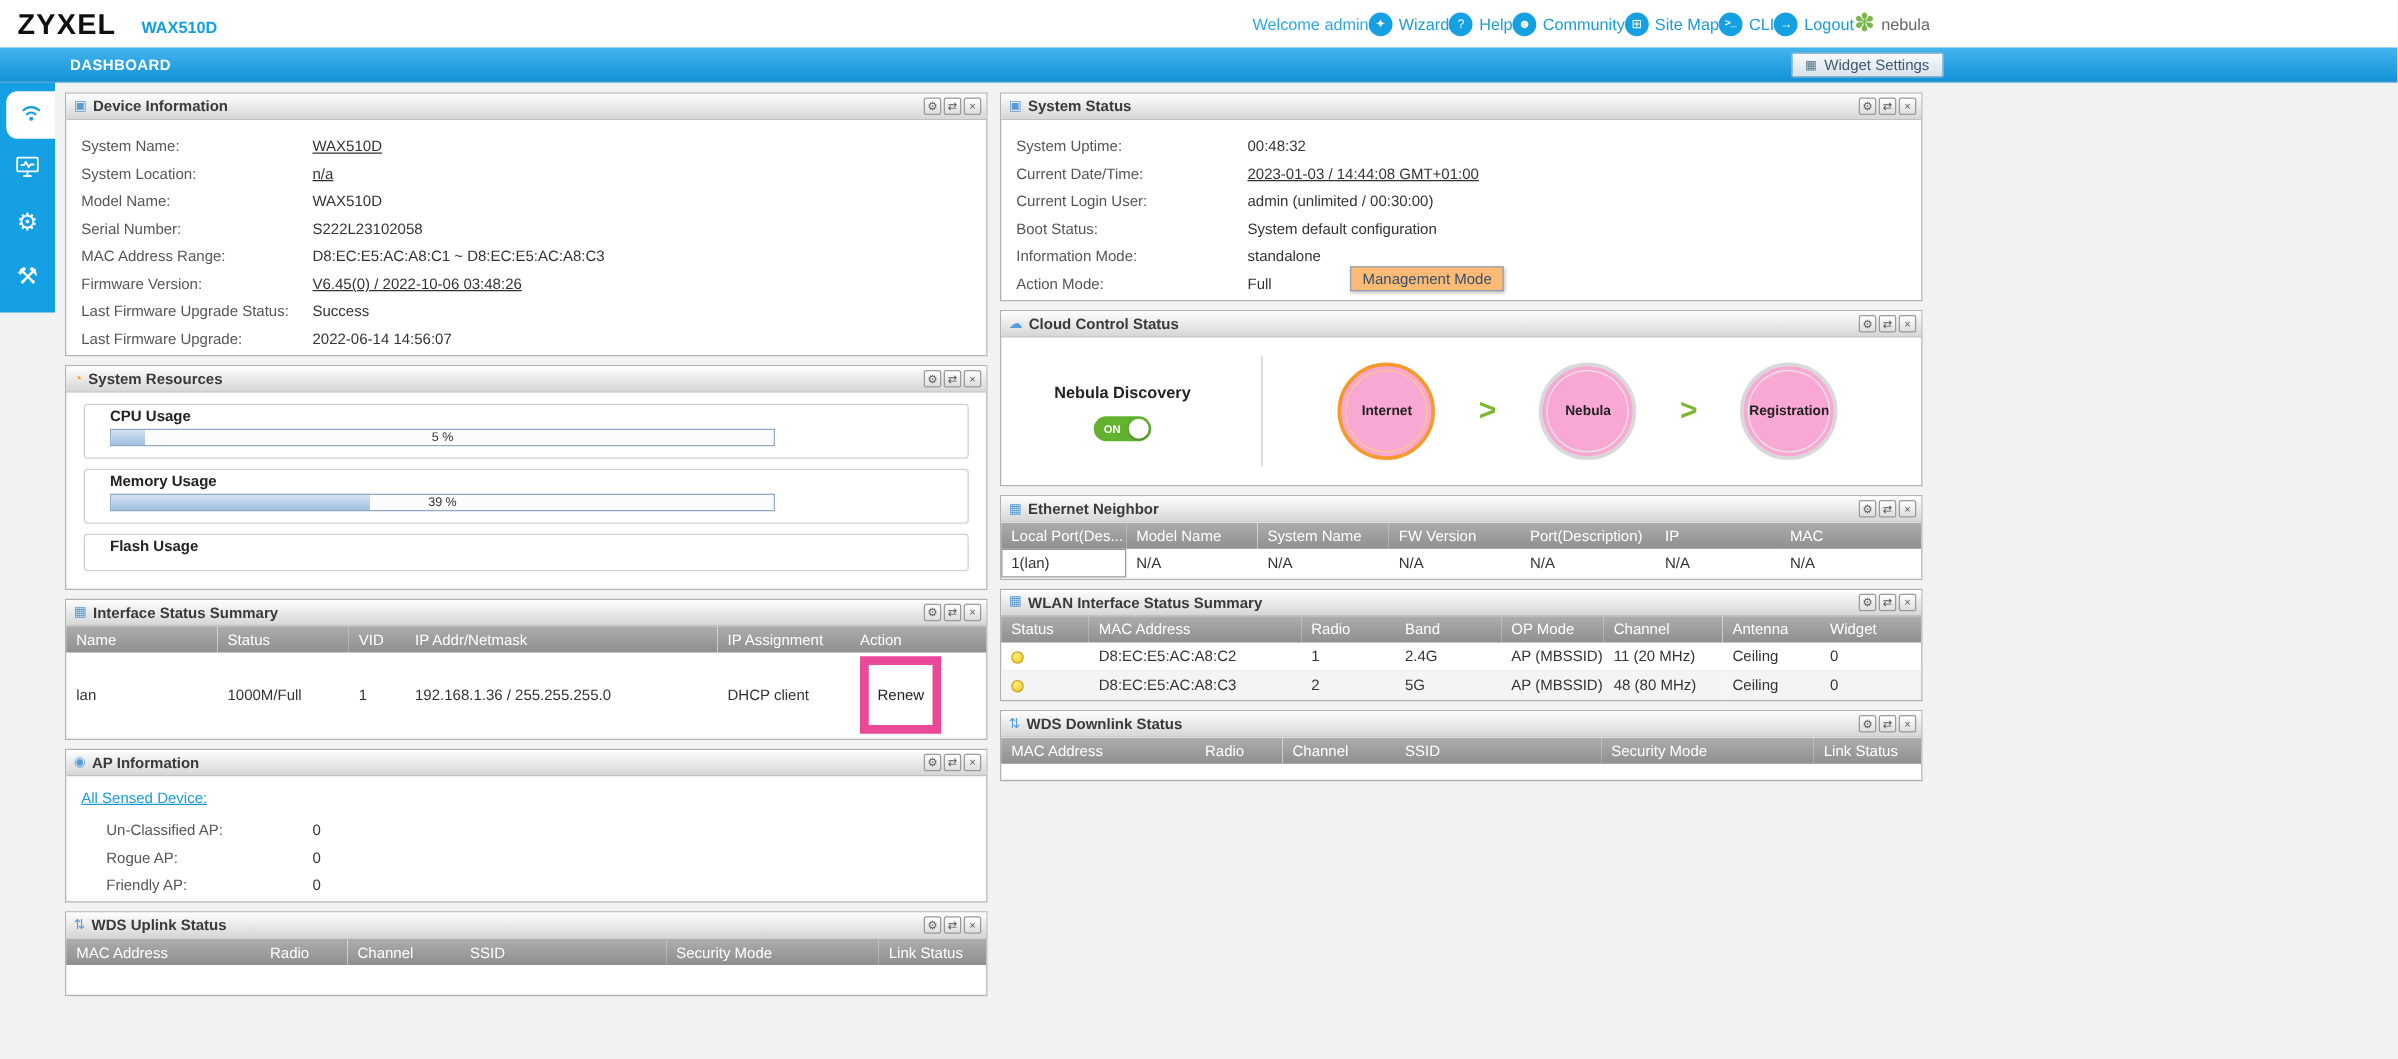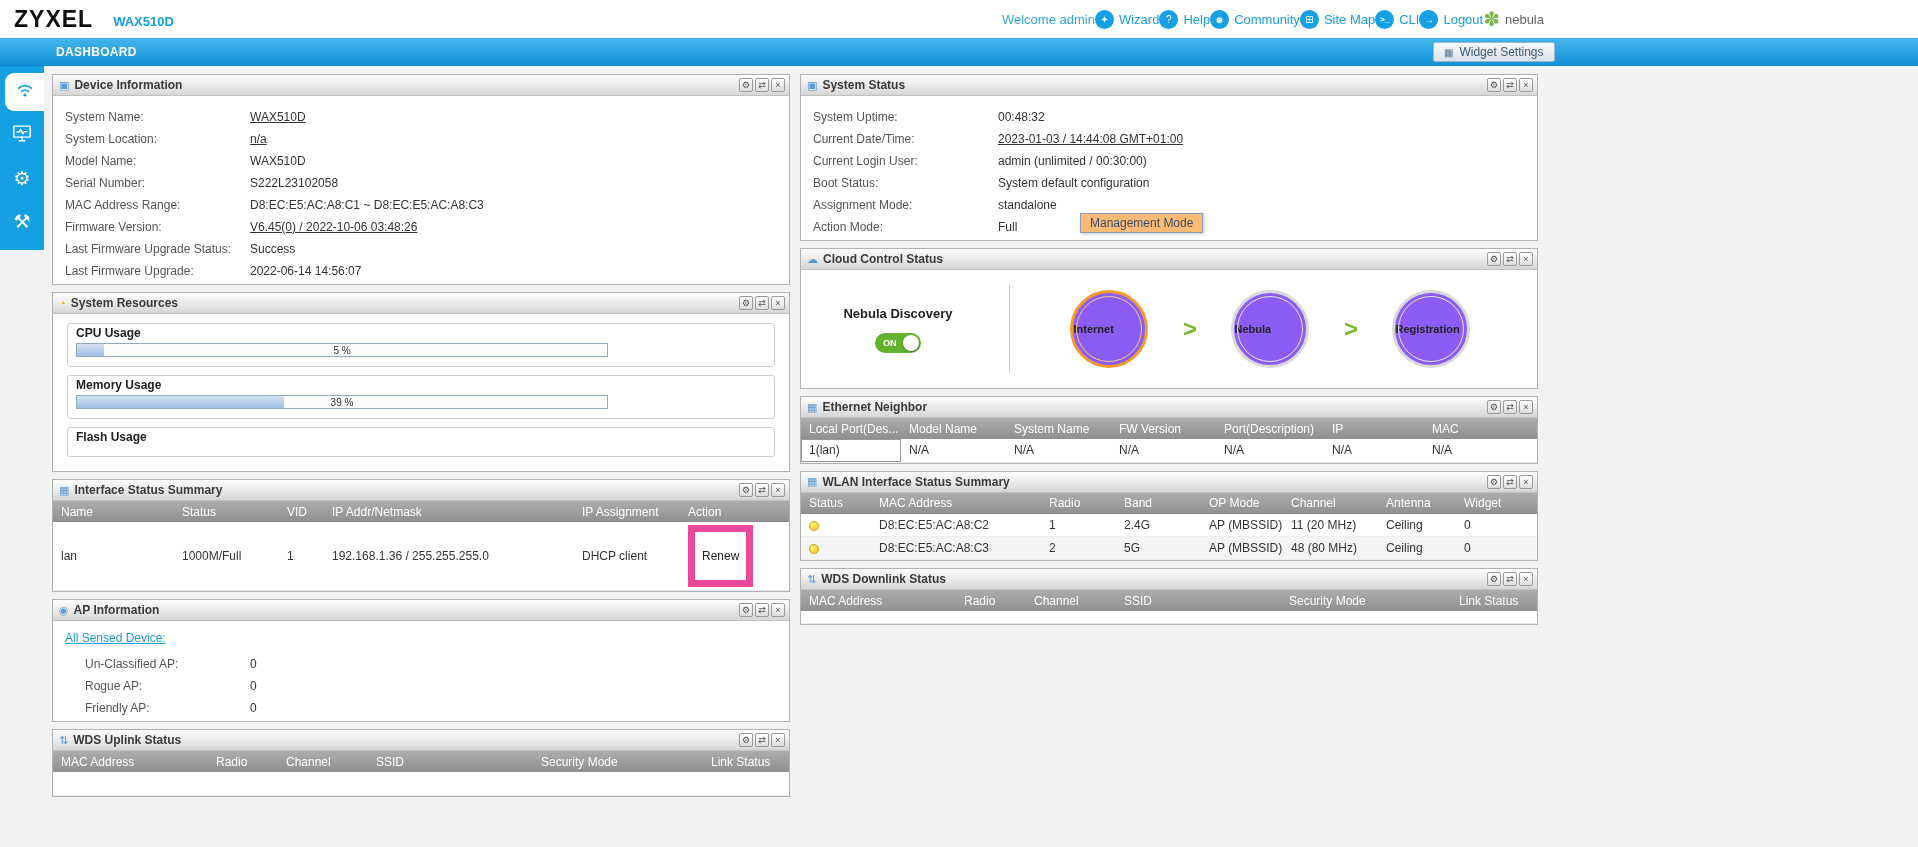--- a/index.html
+++ b/index.html
@@ -47,21 +47,21 @@
   .panel-body.tight{padding:0}
 
   .kv{display:flex;min-height:22px;align-items:flex-end;font-size:12px}
   .kv .k{width:185px;color:#555;flex:0 0 auto}
   .kv.indent .k{padding-left:20px}
   .kv .v{color:#333}
   a.link{color:#1b9cd9;text-decoration:underline;cursor:pointer}
   .link-row{min-height:22px;display:flex;align-items:center;font-size:12px}
 
   
-  .meter-box{border:1px solid #cfcfcf;border-radius:3px;padding:2px 8px 9px;margin:3px 2px 8px}
+  .meter-box{border:1px solid #cfcfcf;border-radius:3px;padding:2px 20px 9px;margin:3px 2px 8px}
   .meter-label{font-size:12px;font-weight:bold;color:#222;margin-bottom:3px}
   .meter-bar{position:relative;width:532px;height:14px;border:1px solid #94aac4;background:#fbfcfe}
   .meter-fill{height:100%;background:linear-gradient(#d5e2f2,#9fbfe2)}
   .meter-text{position:absolute;left:0;right:0;top:0;text-align:center;font-size:10px;line-height:14px;color:#333}
 
   
   table.grid{width:100%;border-collapse:collapse;font-size:12px;table-layout:fixed}
   table.grid th{background:linear-gradient(#adadad,#8f8f8f);color:#fff;font-weight:normal;text-align:left;padding:3px 8px;height:21px;white-space:nowrap;overflow:hidden}
   table.grid td{padding:3px 8px;color:#333;height:23px;border-bottom:1px solid #ededed;white-space:nowrap;overflow:hidden}
   tr.alt td{background:#f2f4f6}
@@ -73,21 +73,21 @@
 
   
   .cloud-body{display:flex;align-items:center;height:118px;padding:0 12px}
   .discovery{width:170px;text-align:center}
   .disc-label{font-size:13px;font-weight:bold;color:#222;margin-bottom:12px}
   .toggle{width:46px;height:20px;border-radius:10px;background:#63b22f;margin:0 auto;position:relative;cursor:pointer}
   .toggle-text{position:absolute;left:8px;top:5px;font-size:9px;font-weight:bold;color:#fff}
   .knob{position:absolute;right:2px;top:2px;width:16px;height:16px;border-radius:50%;background:#fff;box-shadow:0 1px 2px rgba(0,0,0,.35)}
   .vdiv{width:1px;height:88px;background:#ccc;margin:0 26px}
   .steps{display:flex;align-items:center;flex:1;justify-content:space-evenly;padding-right:20px}
-  .circle{width:78px;height:78px;border-radius:50%;border:3px solid #d9d9d9;display:flex;align-items:center;justify-content:flex-start;position:relative;background:#8b5cf6}
+  .circle{width:78px;height:78px;border-radius:50%;border:3px solid #d9d9d9;display:flex;align-items:center;justify-content:center;position:relative;background:#f9a8d4}
   .circle::before{content:"";position:absolute;inset:3px;border-radius:50%;border:1px solid #e6e6e6}
   .circle span{font-size:11px;font-weight:bold;color:#222}
   .circle.orange{border-color:#f59b2d}
   .circle.orange::before{border-color:#f8c98c}
   .step-arrow{color:#7cb82f;font-size:24px;font-weight:bold}
 
   
   .tooltip{position:absolute;left:1080px;top:213px;background:#fdba74;border:1px solid #8aa0b8;color:#33506b;font-size:12px;padding:2px 9px;box-shadow:1px 1px 3px rgba(0,0,0,.25);z-index:10;white-space:nowrap}
 </style>
 </head>
@@ -386,21 +386,21 @@
             </div>
           <div class="kv">
               <span class="k">Current Login User:</span>
               <span class="v">admin (unlimited / 00:30:00)</span>
             </div>
           <div class="kv">
               <span class="k">Boot Status:</span>
               <span class="v">System default configuration</span>
             </div>
           <div class="kv">
-              <span class="k">Assignment Mode:</span>
+              <span class="k">Information Mode:</span>
               <span class="v">standalone</span>
             </div>
           <div class="kv">
               <span class="k">Action Mode:</span>
               <span class="v">Full</span>
             </div>
         </div>
       </section>
 
       <section class="panel">

